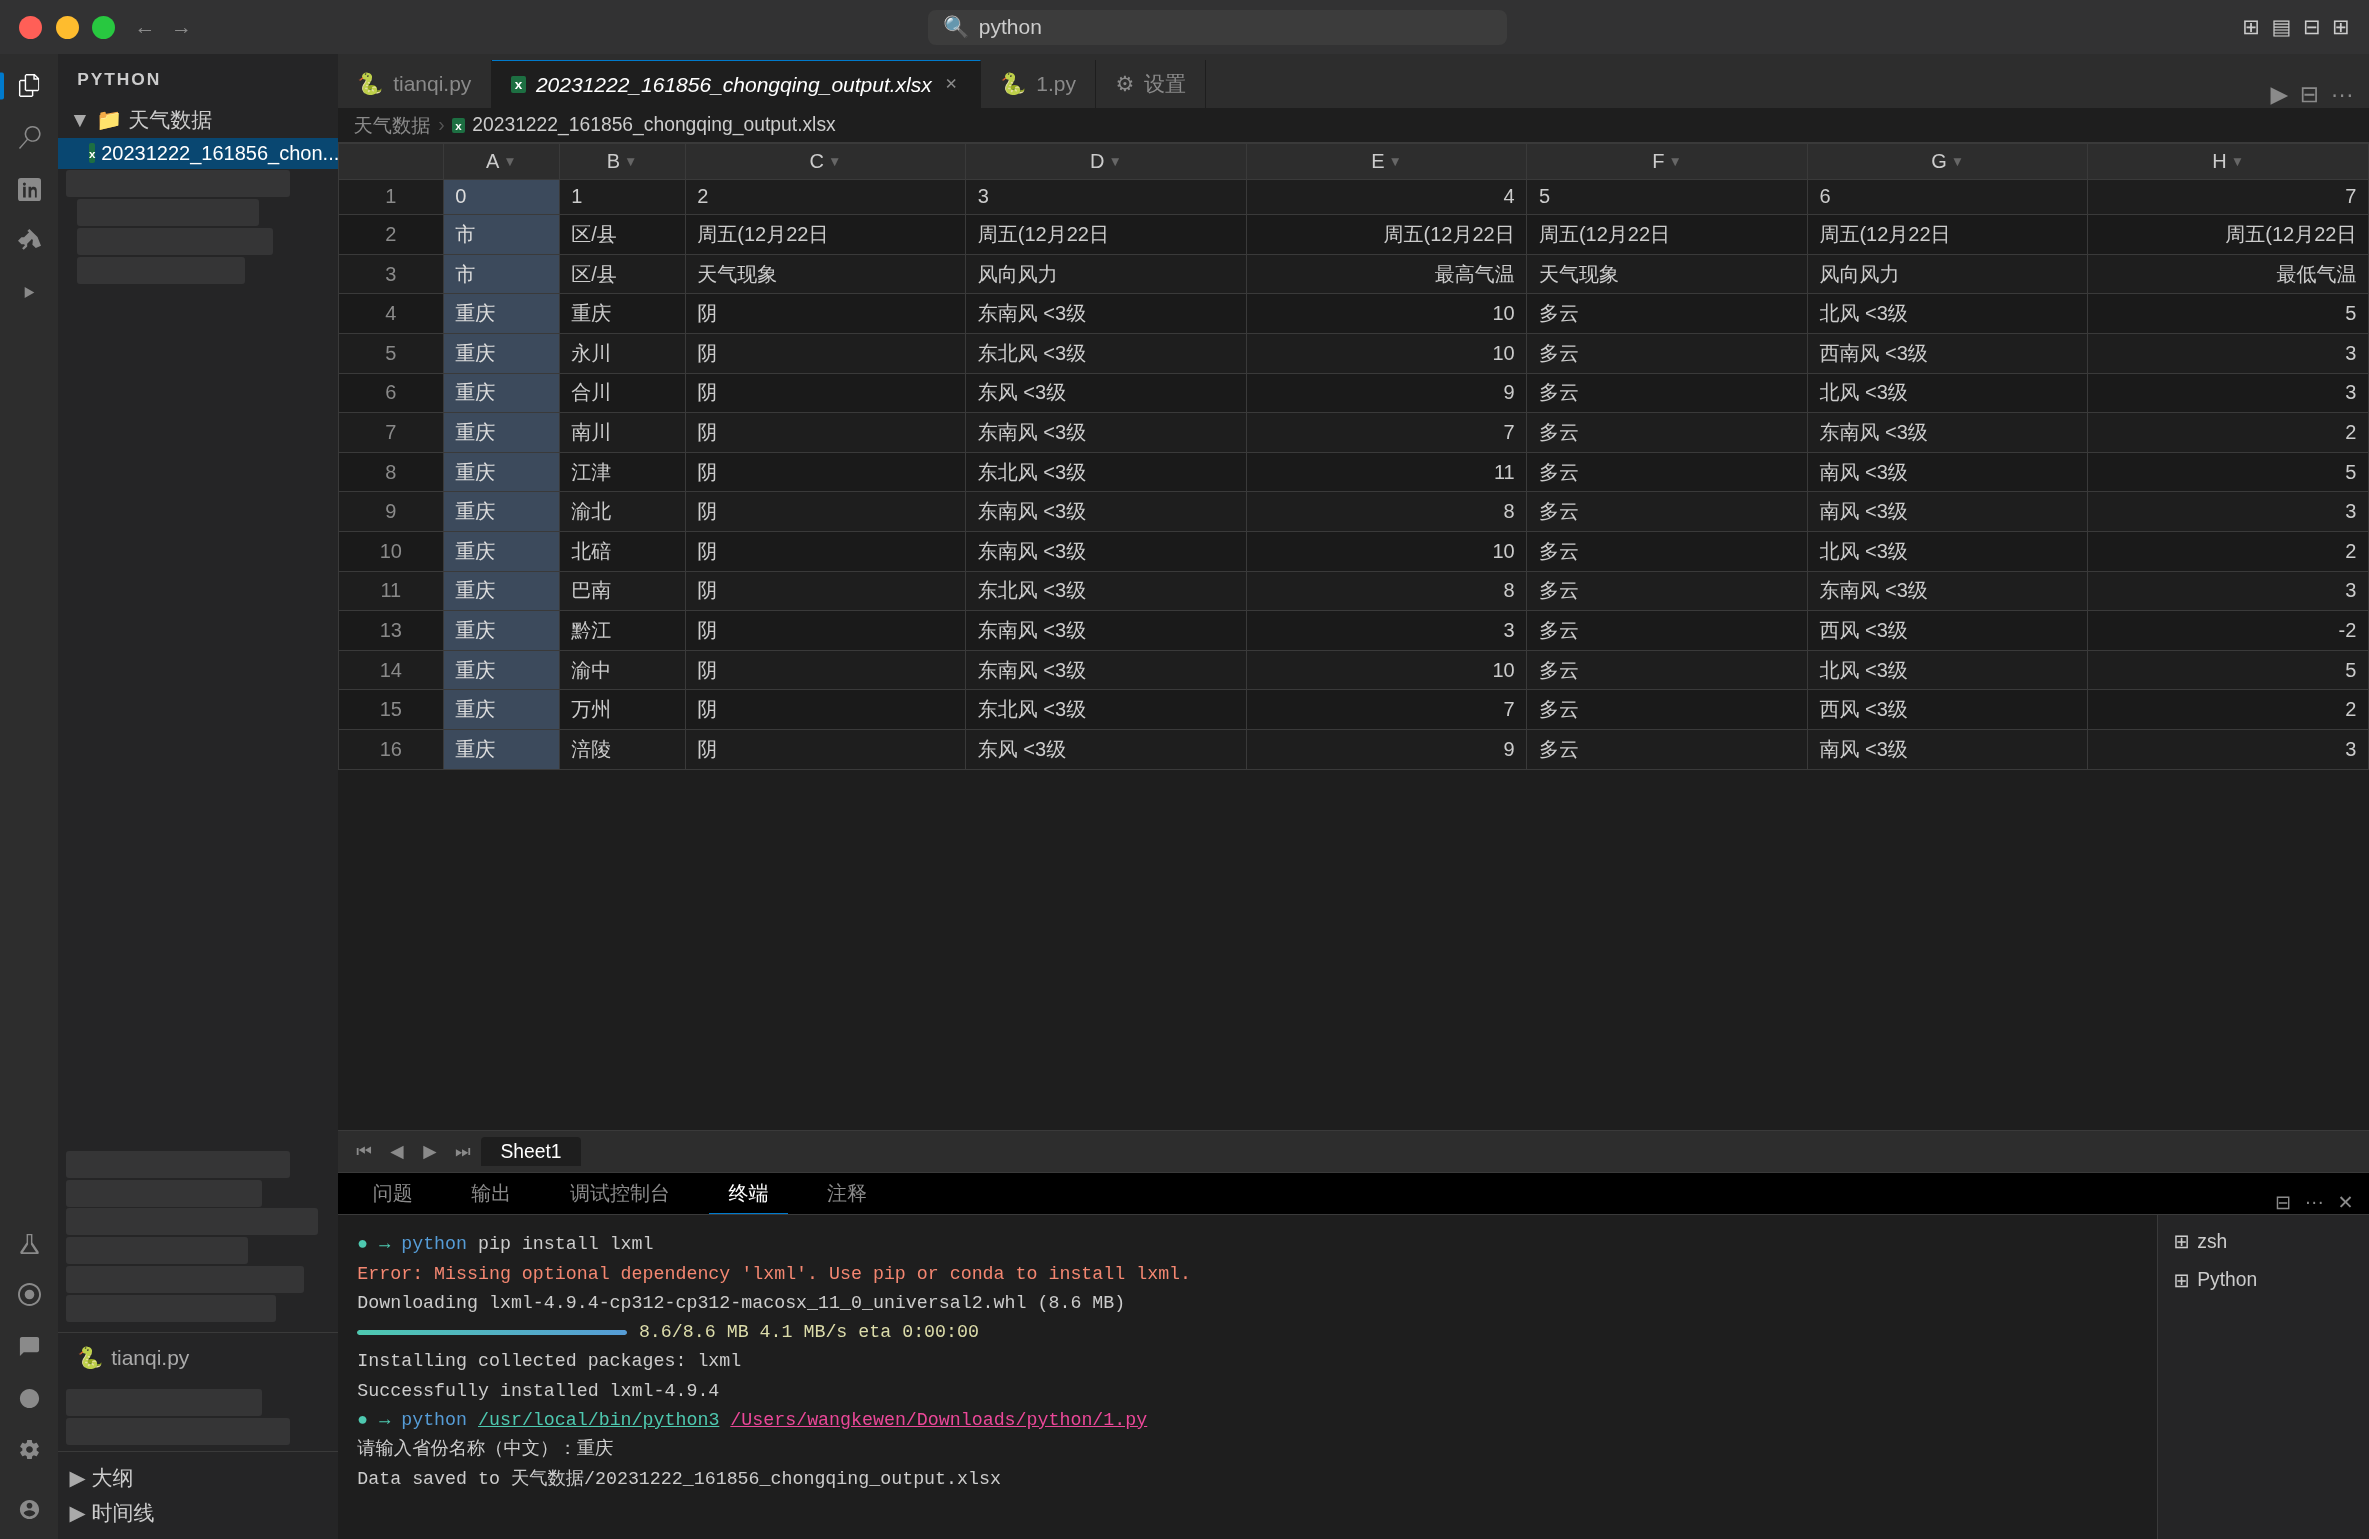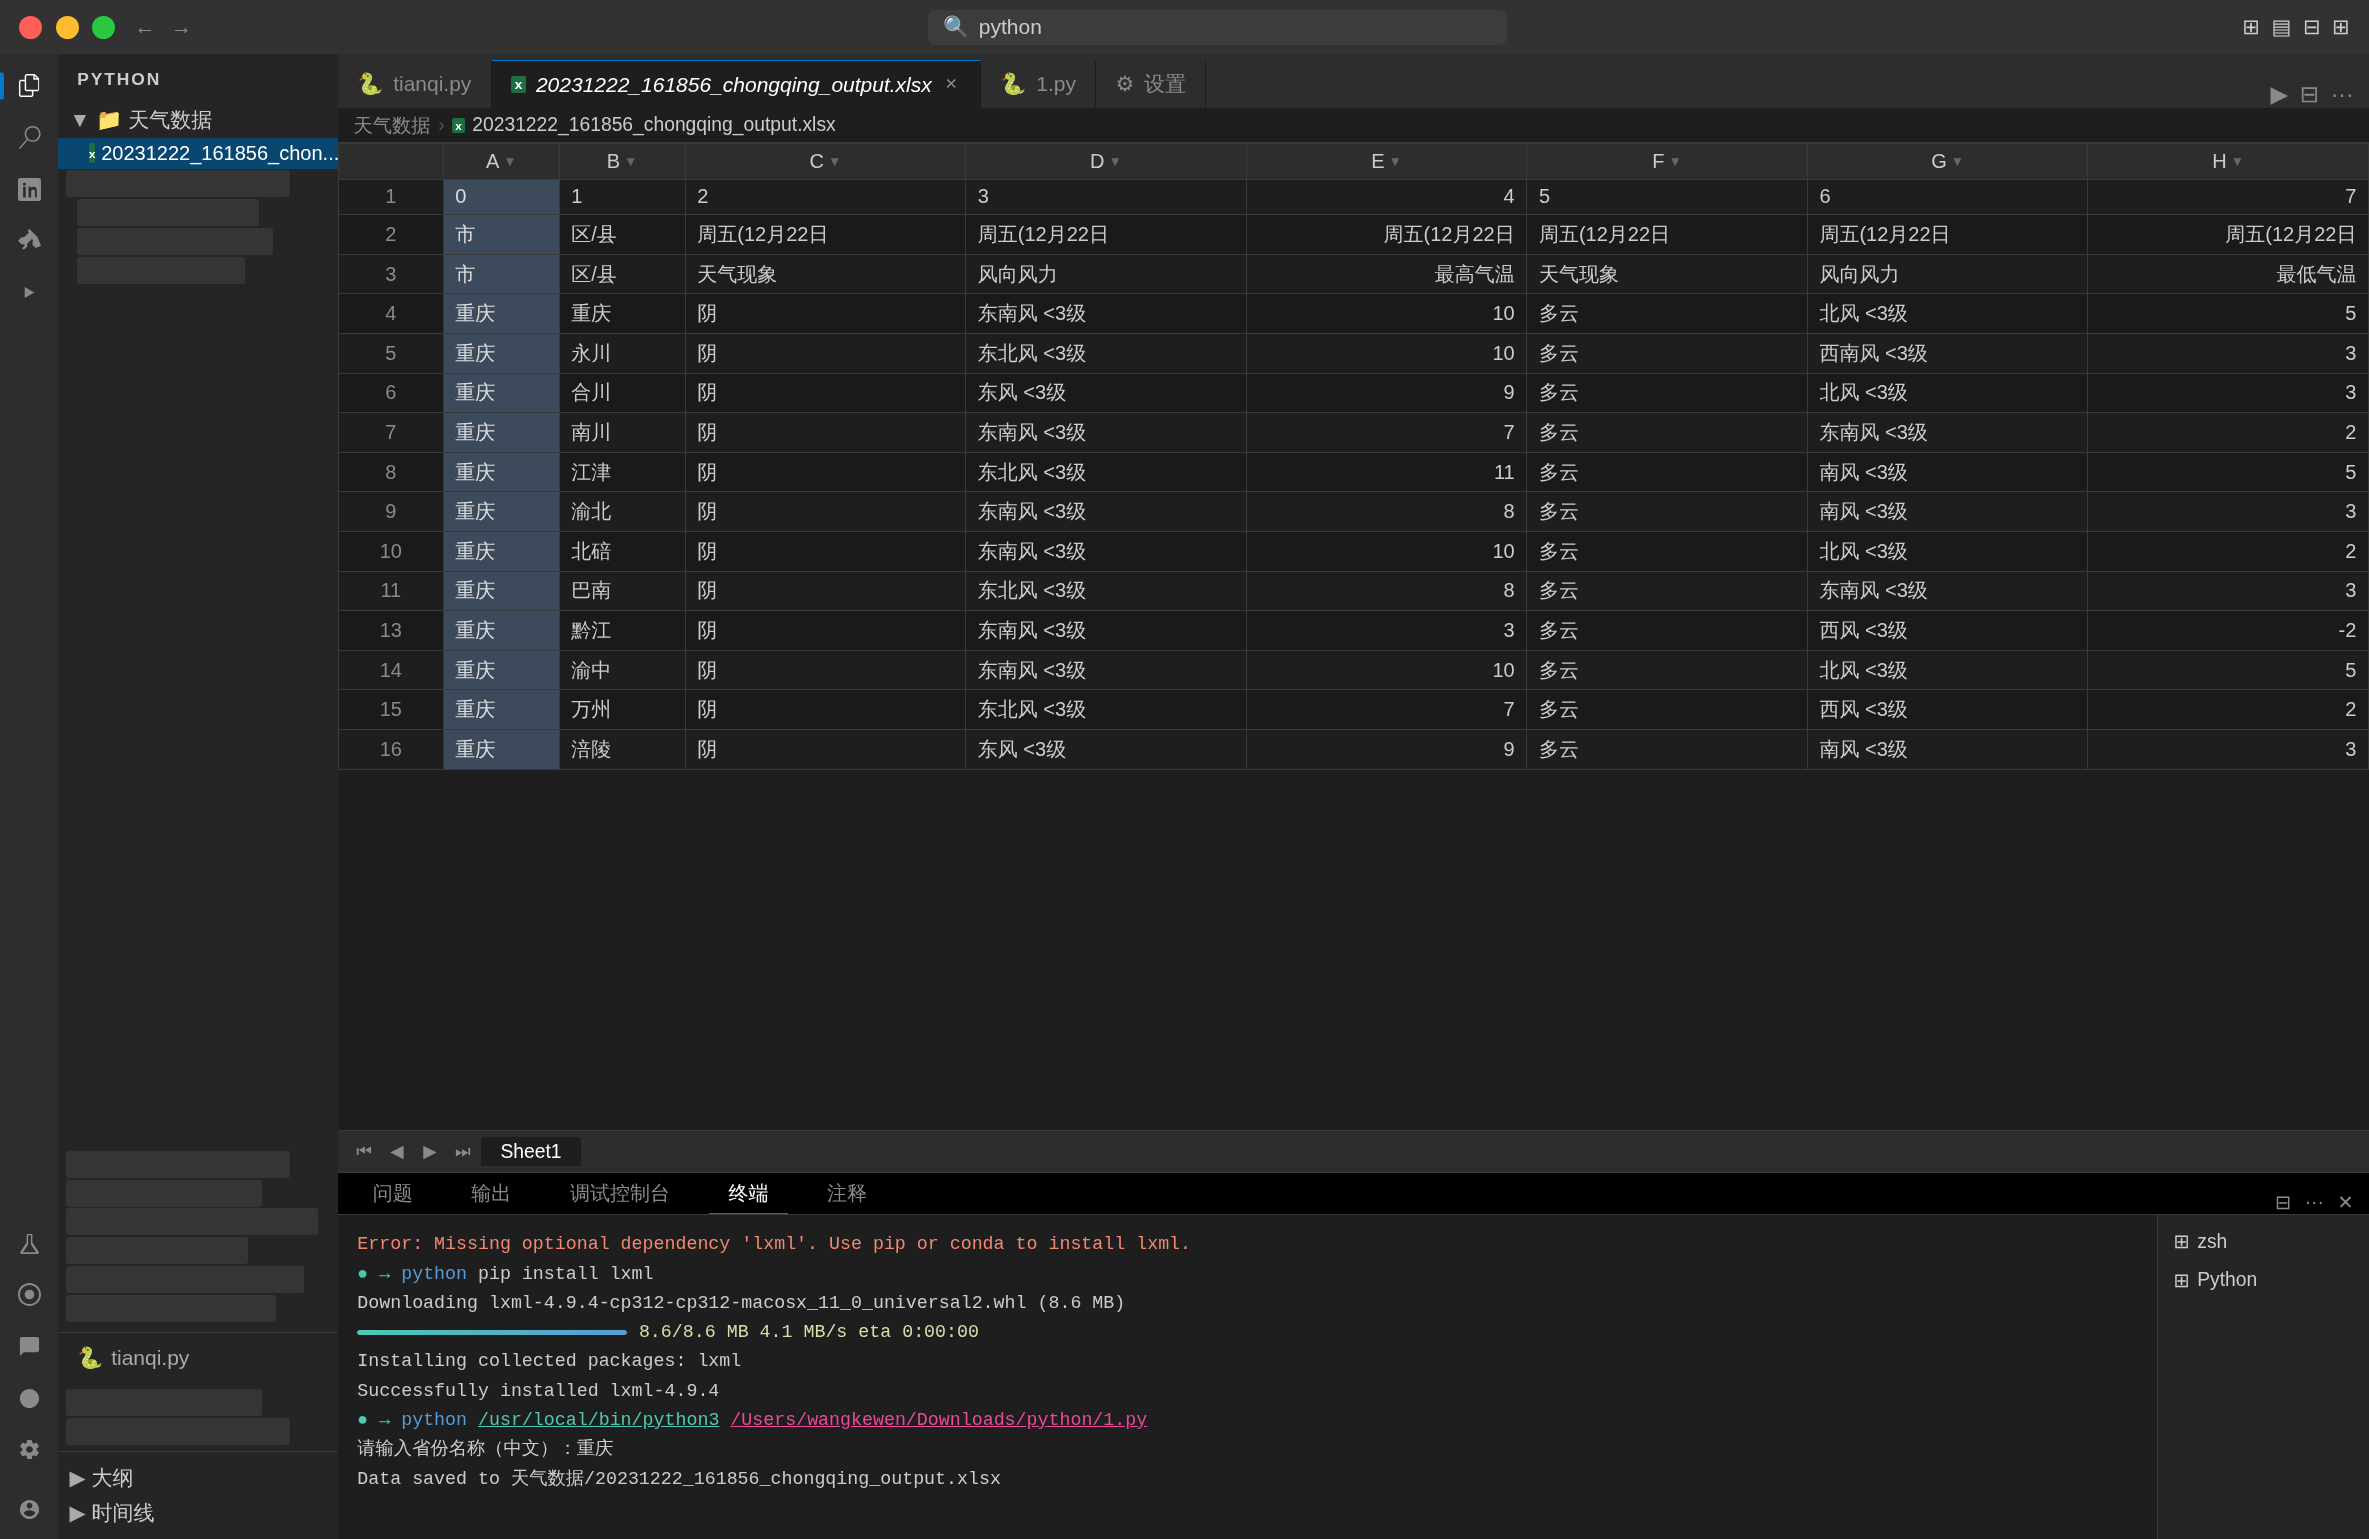--- a/index.html
+++ b/index.html
@@ -779,22 +779,22 @@
         <div class="panel-tab active">终端</div>
         <div class="panel-tab">注释</div>
         <div class="panel-tab-actions">
           <span>⊟</span>
           <span>···</span>
           <span>✕</span>
         </div>
       </div>
       <div class="panel-content">
         <div class="terminal-main" id="terminal-content">
-        <div class="terminal-line"><span style="color:#f48771">Error: Missing optional dependency 'lxml'.  Use pip or conda to install lxml.</span></div>
-            <div class="terminal-line"><span style="color:#4ec9b0">● → </span><span style="color:#569cd6">python</span> <span style="color:#cccccc">pip install lxml</span></div>
+        <div class="terminal-line"><span style="color:#4ec9b0">● → </span><span style="color:#569cd6">python</span> <span style="color:#cccccc">pip install lxml</span></div>
+            <div class="terminal-line"><span style="color:#f48771">Error: Missing optional dependency 'lxml'.  Use pip or conda to install lxml.</span></div>
             <div class="terminal-line">  Downloading lxml-4.9.4-cp312-cp312-macosx_11_0_universal2.whl (8.6 MB)</div>
             <div class="terminal-line">
       <div style="display:flex;align-items:center;gap:11.6px">
         <div style="width:270px;height:4.8px;background:#3a3a3a;border-radius:2.9px;overflow:hidden">
           <div style="width:100%;height:100%;background:linear-gradient(90deg,#4ec9b0,#569cd6);border-radius:2.9px"></div>
         </div>
         <span style="color:#dcdcaa">8.6/8.6 MB  4.1 MB/s  eta 0:00:00</span>
       </div>
             </div>
             <div class="terminal-line">Installing collected packages: lxml</div>

